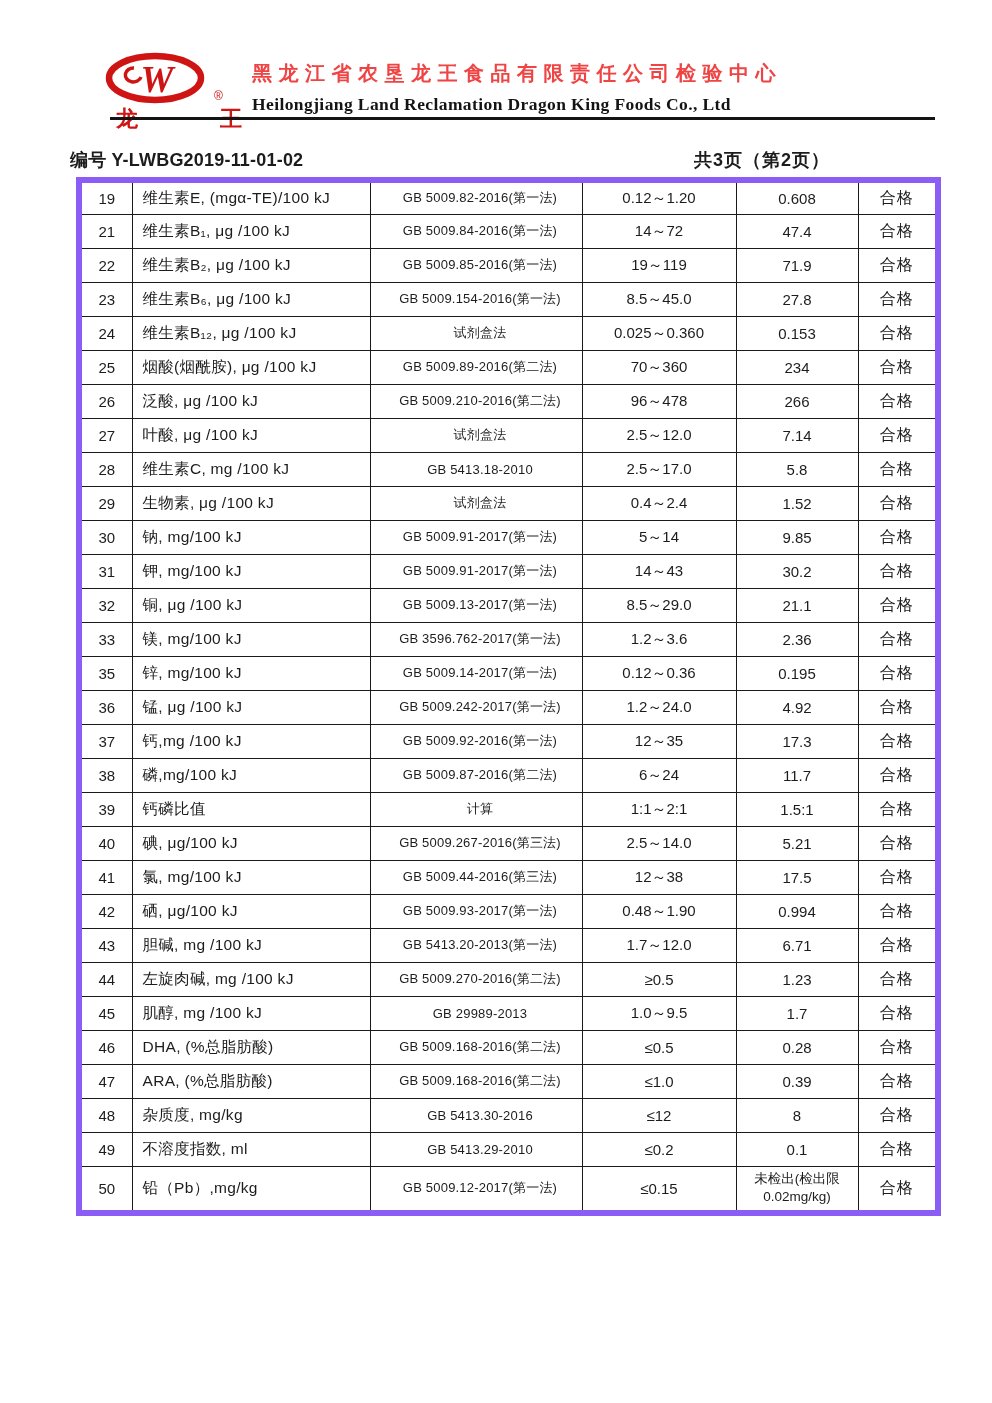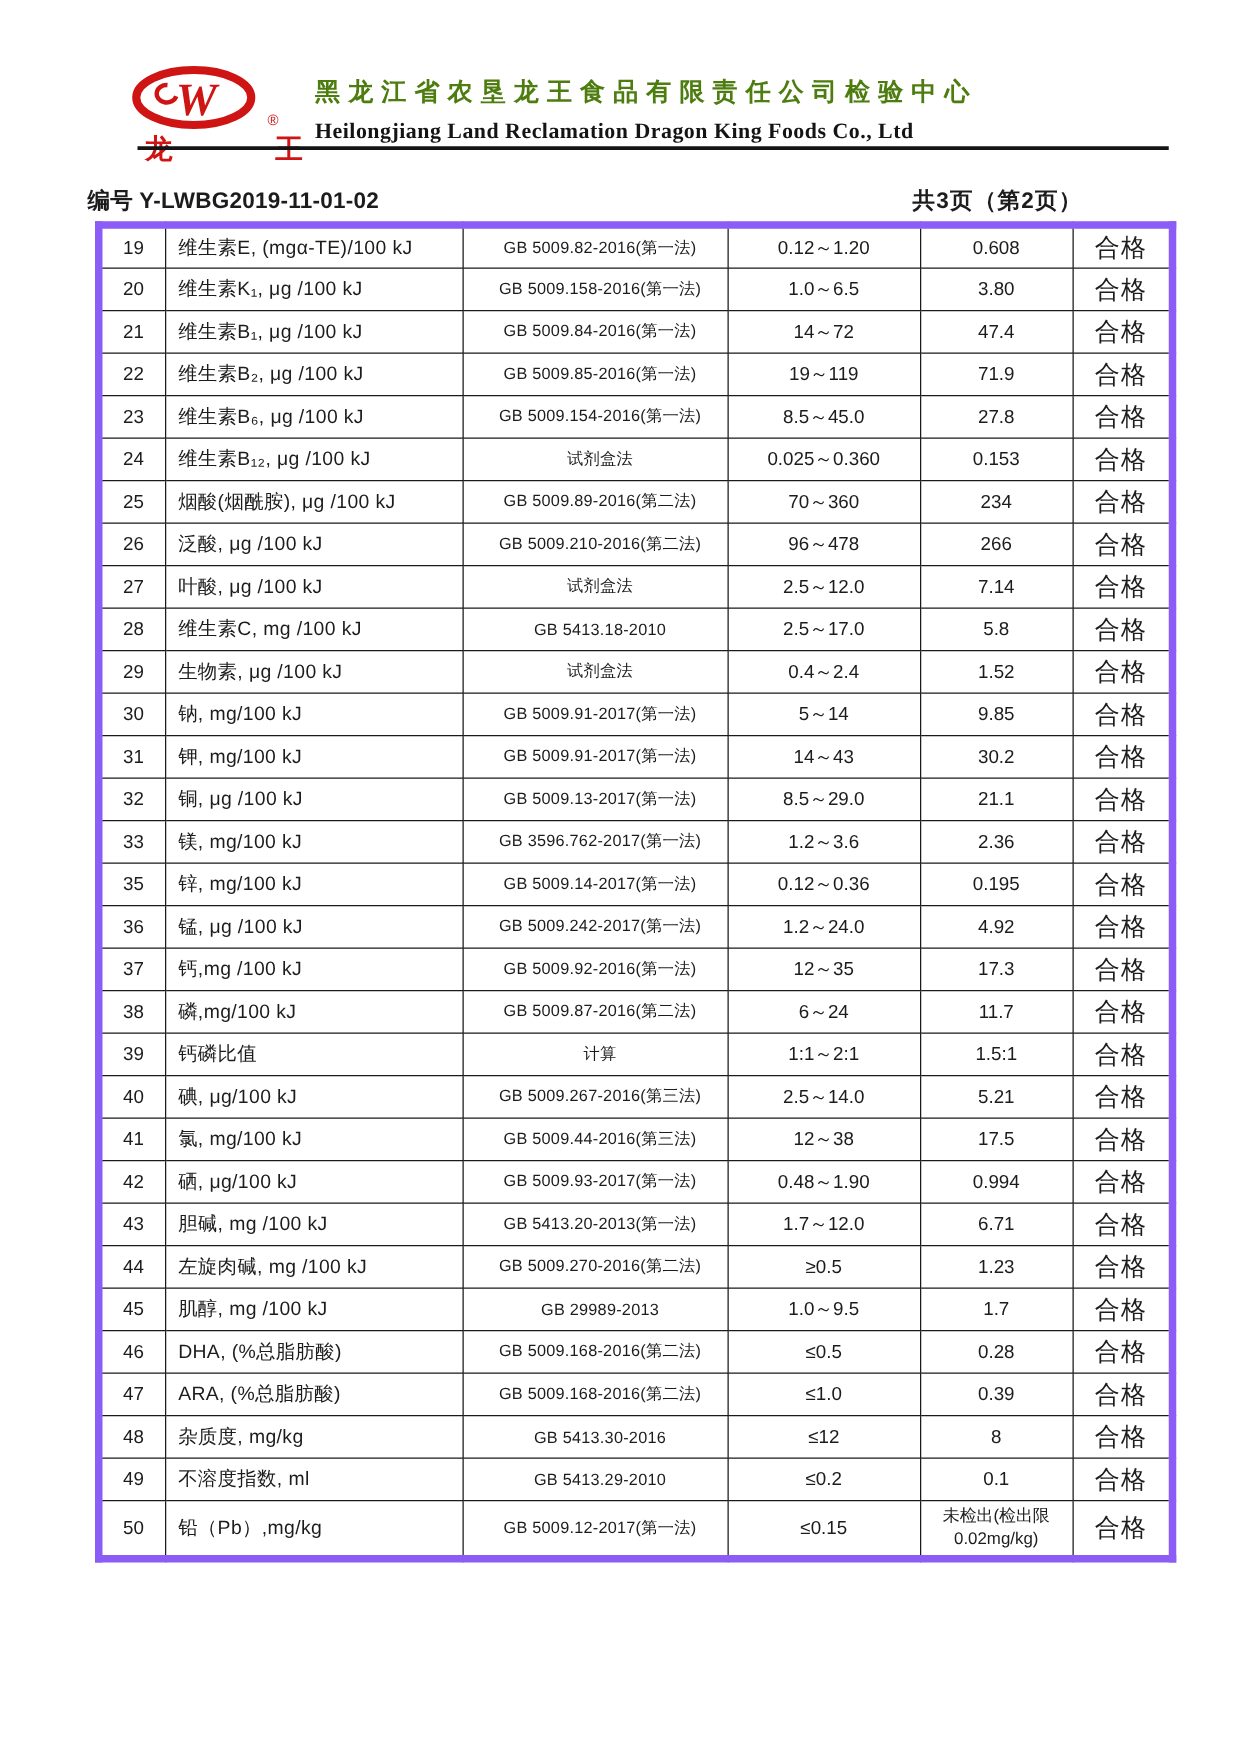--- a/index.html
+++ b/index.html
@@ -14,42 +14,42 @@
     overflow: hidden;
   }
 
   
   .logo { position: absolute; left: 102px; top: 48px; width: 150px; height: 86px; }
   .titles { position: absolute; left: 252px; top: 60px; white-space: nowrap; }
   .company-cn {
     font-size: 20px;
     font-weight: bold;
     letter-spacing: 6.5px;
-    color: #4d7c0f;
+    color: #ef4444;
   }
   .company-en {
     margin-top: 7px;
     font-family: "Liberation Serif", serif;
     font-weight: 600;
     font-size: 17.5px;
     letter-spacing: 0.4px;
     color: #141414;
   }
   .header-rule {
     position: absolute;
     left: 110px; top: 117px;
     width: 825px; height: 3px;
     background: #141414;
   }
 
   
   .meta { position: absolute; left: 0; top: 148px; width: 992px; height: 30px; font-weight: bold; }
   .doc-no { position: absolute; left: 70px; top: 0; font-size: 18px; letter-spacing: 0.2px; }
   .doc-no .lbl { margin-right: 5px; }
-  .page-info { position: absolute; left: 730px; top: 0; font-size: 18px; letter-spacing: 1px; }
+  .page-info { position: absolute; left: 694px; top: 0; font-size: 18px; letter-spacing: 1px; }
 
   
   .report-table {
     position: absolute;
     left: 76px; top: 177px;
     width: 859px;
     border-collapse: collapse;
     table-layout: fixed;
     border: 6px solid #8b5cf6;
   }
@@ -58,21 +58,21 @@
     height: 34px;
     padding: 0;
     vertical-align: middle;
     overflow: hidden;
   }
   td.c-no     { text-align: center; font-size: 15px; }
   td.c-item   { text-align: left; padding-left: 10px; font-size: 15.5px; letter-spacing: 0.3px; }
   td.c-method { text-align: center; padding-left: 8px; font-size: 13px; letter-spacing: 0.2px; }
   td.c-range  { text-align: center; font-size: 15px; }
   td.c-result { text-align: center; font-size: 15px; }
-  td.c-concl  { text-align: center; font-size: 20px; letter-spacing: 1px; }
+  td.c-concl  { text-align: center; font-size: 16px; letter-spacing: 1px; }
   .report-table tr:last-child td { height: 47px; }
   .report-table tr:last-child td.c-result { font-size: 13.5px; line-height: 1.35; padding: 2px 6px; }
 </style>
 </head>
 <body>
 
 <div class="page">
 
   <div class="logo">
     <svg width="150" height="86" viewBox="0 0 150 86">
@@ -110,28 +110,20 @@
     <tbody id="table-body">
         <tr>
       <td class="c-no">19</td>
       <td class="c-item">维生素E, (mgα-TE)/100 kJ</td>
       <td class="c-method">GB 5009.82-2016(第一法)</td>
       <td class="c-range">0.12～1.20</td>
       <td class="c-result">0.608</td>
       <td class="c-concl">合格</td>
     </tr>
         <tr>
-      <td class="c-no">20</td>
-      <td class="c-item">维生素K₁, μg /100 kJ</td>
-      <td class="c-method">GB 5009.158-2016(第一法)</td>
-      <td class="c-range">1.0～6.5</td>
-      <td class="c-result">3.80</td>
-      <td class="c-concl">合格</td>
-    </tr>
-        <tr>
       <td class="c-no">21</td>
       <td class="c-item">维生素B₁, μg /100 kJ</td>
       <td class="c-method">GB 5009.84-2016(第一法)</td>
       <td class="c-range">14～72</td>
       <td class="c-result">47.4</td>
       <td class="c-concl">合格</td>
     </tr>
         <tr>
       <td class="c-no">22</td>
       <td class="c-item">维生素B₂, μg /100 kJ</td>

